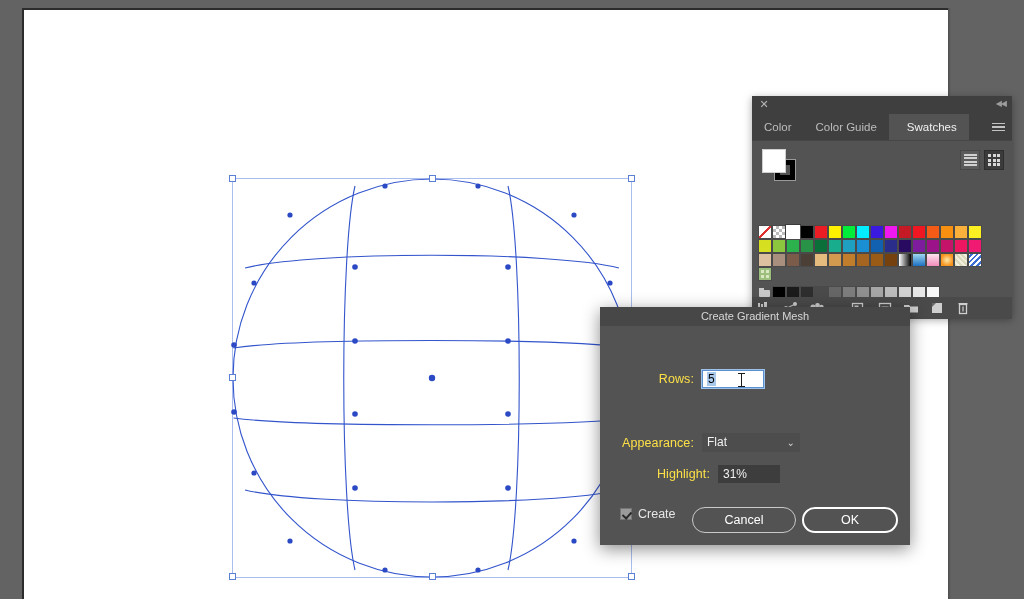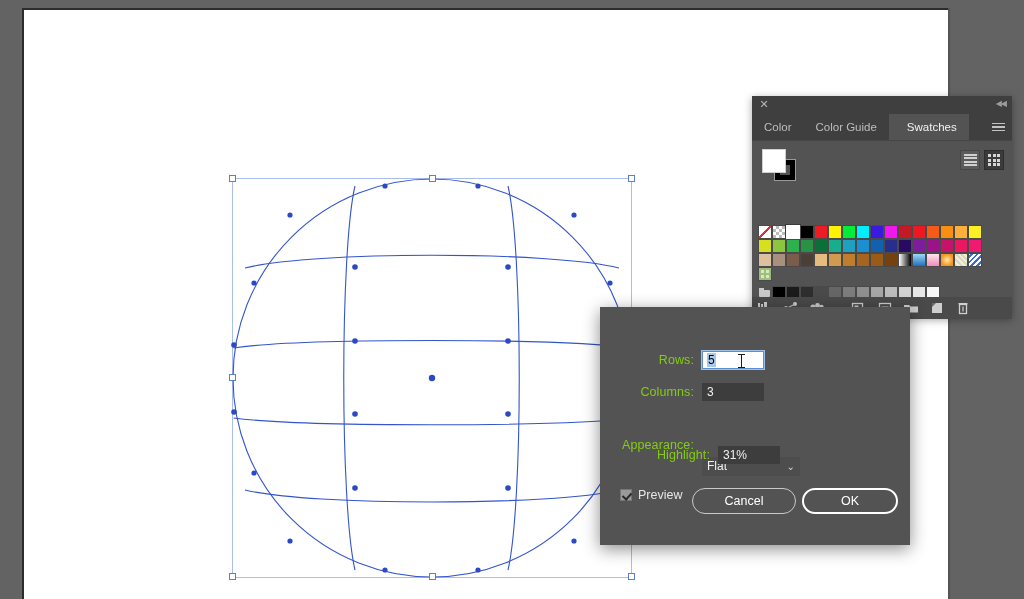--- a/index.html
+++ b/index.html
@@ -116,21 +116,21 @@
     position:absolute;left:600px;top:307px;width:310px;height:238px;
     background:#535353;box-shadow:0 4px 16px rgba(0,0,0,0.45);
   }
   .dlg-title{
     height:19px;background:#474747;color:#d8d8d8;
     font-size:11px;line-height:19px;text-align:center;
   }
   .dlg-body{position:relative;height:219px;}
   .row{display:flex;align-items:center;position:absolute;}
   .lbl{
-    color:#84cc16;font-size:12.5px;text-align:right;width:88px;
+    color:#fde047;font-size:12.5px;text-align:right;width:88px;
     padding-right:8px;box-sizing:border-box;letter-spacing:0.1px;
   }
   .field{
     width:62px;height:18px;background:#3d3d3d;border:1px solid #3d3d3d;
     box-sizing:border-box;color:#f0f0f0;font-size:12px;line-height:16px;
     padding:0 4px;position:relative;
   }
   .field.focused{
     background:#ffffff;border:1px solid #5a8fd0;box-shadow:0 0 0 1px #9dc1e8;
     color:#1b1b1b;
@@ -140,21 +140,21 @@
     position:absolute;left:38px;top:2px;width:1px;height:14px;background:#1b1b1b;
   }
   .caret::before,.caret::after{
     content:"";position:absolute;left:-3px;width:7px;height:1px;background:#1b1b1b;
   }
   .caret::before{top:0;}
   .caret::after{bottom:0;}
   .select{
     width:98px;height:19px;background:#4d4d4d;border:1px solid #4d4d4d;
     box-sizing:border-box;color:#f0f0f0;font-size:12px;line-height:17px;
-    padding:0 4px;display:flex;align-items:center;margin-top:43px;
+    padding:0 4px;display:flex;align-items:center;
   }
   .select .chev{margin-left:auto;color:#d4d4d4;font-size:10px;}
 
   .preview-wrap{display:flex;align-items:center;gap:6px;}
   .cbox{
     width:12px;height:12px;background:#9a9a9a;border:1px solid #767676;
     box-sizing:border-box;position:relative;
   }
   .cbox::after{
     content:"";position:absolute;left:3px;top:1px;width:4px;height:7px;
@@ -441,52 +441,49 @@
             <rect x="2.5" y="2" width="9" height="1.4" fill="#cfcfcf"></rect>
             <rect x="6.4" y="5.5" width="1.2" height="5" fill="#cfcfcf"></rect>
             </svg>
         </div>
       </div>
 
     </div>
   </div>
 
   <div class="dialog">
+    <div class="dlg-title">Create Gradient Mesh</div>
 
     <div class="dlg-body">
 
       <div class="row" style="left:14px;top:44px;">
         <div class="lbl">Rows:</div>
         <div class="field focused">
           <span class="selhl">5</span>
           <span class="caret"></span>
         </div>
       </div>
 
-      <div class="row" style="left:14px;top:76px;">
-        <div class="lbl">Columns:</div>
-        <div class="field">3</div>
-      </div>
 
       <div class="row" style="left:14px;top:107px;">
         <div class="lbl">Appearance:</div>
         <div class="select">
           <span>Flat</span>
           <span class="chev">⌄</span>
         </div>
       </div>
 
       <div class="row" style="left:30px;top:139px;">
         <div class="lbl">Highlight:</div>
         <div class="field">31%</div>
       </div>
 
       <div class="row preview-wrap" style="left:20px;top:181px;">
         <span class="cbox"></span>
-        <span class="cbox-label">Preview</span>
+        <span class="cbox-label">Create</span>
       </div>
 
       <div class="row" style="left:92px;top:181px;">
         <div class="btn cancel">Cancel</div>
       </div>
 
       <div class="row" style="left:202px;top:181px;">
         <div class="btn ok">OK</div>
       </div>
 

